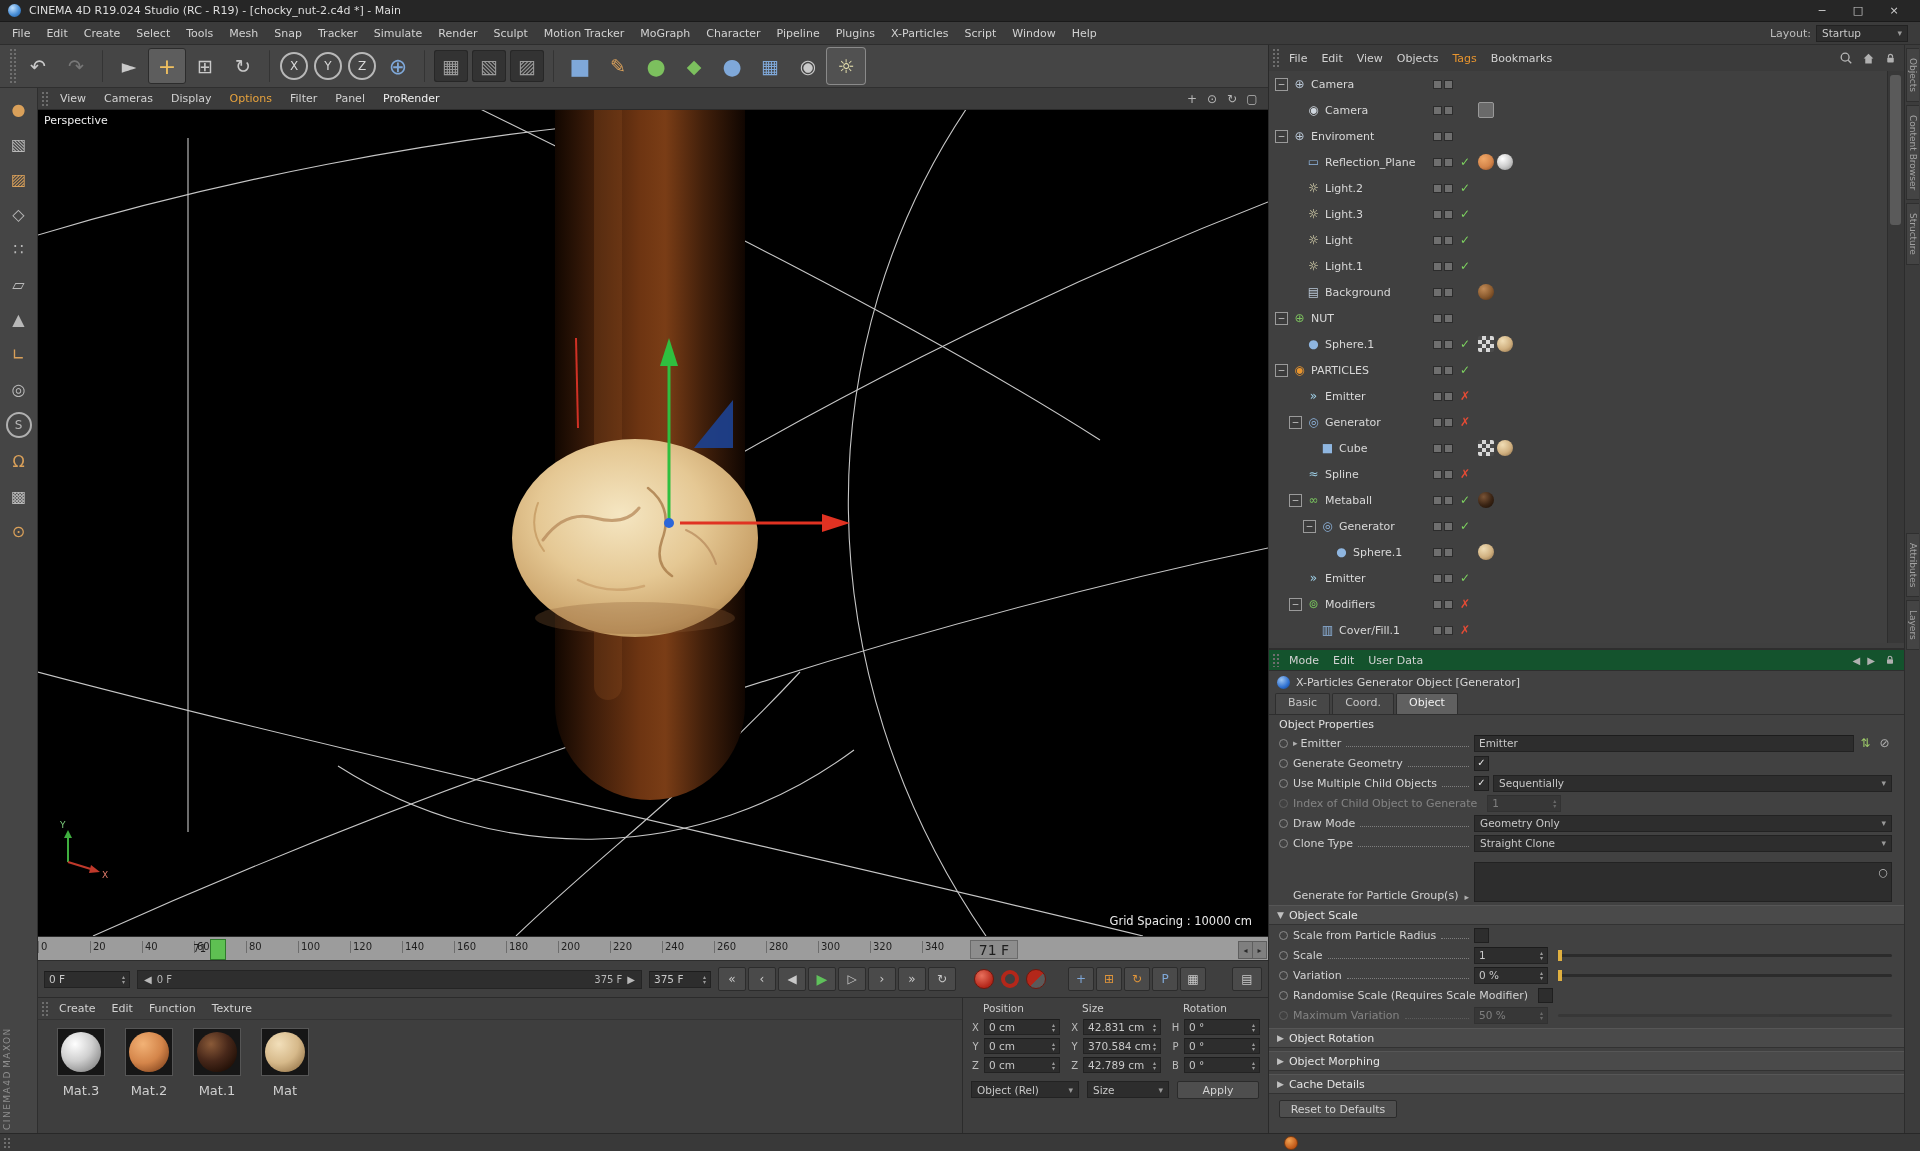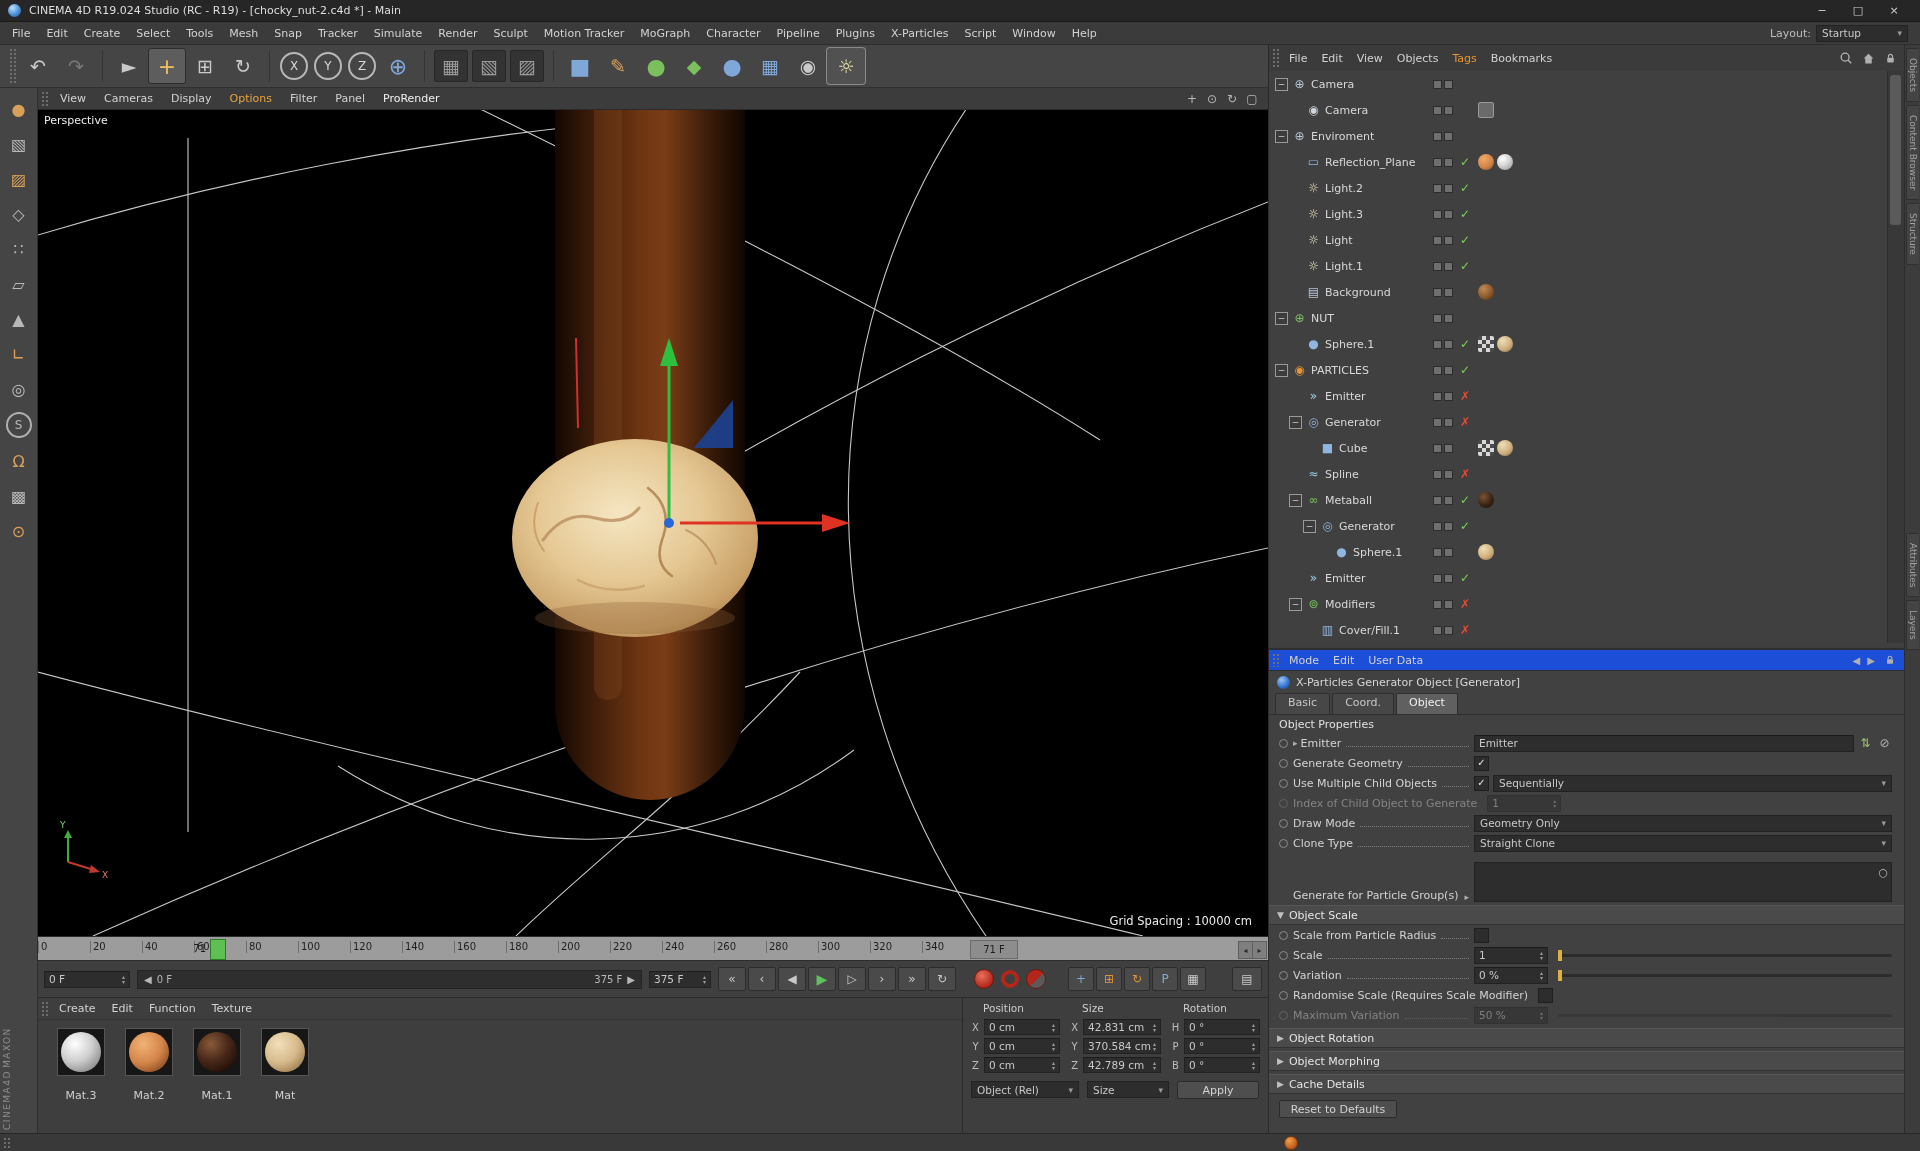--- a/index.html
+++ b/index.html
@@ -74,21 +74,21 @@
   #vp-grid{position:absolute;right:16px;bottom:8px;color:#eaeaea;font-size:11.5px;text-shadow:1px 1px 1px #000;z-index:3}
 
   
   #ruler{left:38px;top:936px;width:1230px;height:24px;background:#9c9c9c;border-top:1px solid #2a2a2a;
          position:absolute;overflow:hidden}
   .tick{display:inline-block;width:48.5px;box-sizing:border-box;border-left:1px solid #6d6d6d;
         padding-left:2px;color:#1e1e1e;font-size:10px;height:12px;margin-top:4px;vertical-align:top}
   #tl-marker{position:absolute;left:172px;top:2px;width:14px;height:19px;background:#5ec052;border:1px solid #2f7a2b}
   #tl-marker-label{position:absolute;left:146px;top:6px;width:22px;text-align:right;color:#1e1e1e;font-size:10px}
   #tl-endbadge{position:absolute;left:932px;top:3px;width:46px;height:17px;background:#8d8d8d;
-               border:1px solid #6a6a6a;color:#1e1e1e;font-size:10px;display:flex;align-items:center;justify-content:center}
+               border:1px solid #6a6a6a;color:#1e1e1e;font-size:14px;display:flex;align-items:center;justify-content:center}
   .tl-btn{position:absolute;top:4px;width:13px;height:16px;background:#7f7f7f;border:1px solid #5e5e5e;
           color:#2a2a2a;font-size:8px;display:flex;align-items:center;justify-content:center}
 
   
   #transport{left:38px;top:960px;width:1230px;height:37px;background:#3f3f3f;border-top:1px solid #2d2d2d;
              display:flex;align-items:center;padding:0 6px;gap:7px;box-sizing:border-box;position:absolute}
   .scrub{width:505px;height:19px;background:#2e2e2e;border:1px solid #242424;display:flex;align-items:center;
          padding:0 6px;color:#b8b8b8;font-size:10px;box-sizing:border-box}
   .tbtn{width:26px;height:22px;background:#4a4a4a;border:1px solid #2c2c2c;border-radius:2px;display:flex;
         align-items:center;justify-content:center;color:#c9c9c9;font-size:12px;flex:none}
@@ -108,21 +108,21 @@
   #mat-menu{height:21px;display:flex;align-items:center;border-bottom:1px solid #333}
   #mat-list{display:flex;gap:14px;padding:8px 0 0 16px}
   .mat{width:54px;text-align:center}
   .mat-thumb{width:46px;height:46px;margin:0 auto;background:#161616;border:1px solid #555;display:flex;
              align-items:center;justify-content:center}
   .mat-ball{width:40px;height:40px;border-radius:50%}
   .mat-white{background:radial-gradient(circle at 35% 30%,#fff,#cfcfcf 45%,#8f8f8f 80%,#565656)}
   .mat-orange{background:radial-gradient(circle at 35% 30%,#f2b276,#d4854a 50%,#8a4a22 85%,#522a10)}
   .mat-dark{background:radial-gradient(circle at 35% 30%,#8a5a38,#48281a 45%,#221007 80%,#100702)}
   .mat-tan{background:radial-gradient(circle at 35% 30%,#f2dfba,#d6b98a 50%,#9a7a4e 85%,#645033)}
-  .mat-name{margin-top:13px;font-size:11px;color:#cfcfcf}
+  .mat-name{margin-top:7px;font-size:13px;color:#cfcfcf}
   #maxon{position:absolute;left:2px;top:1014px;height:116px;writing-mode:vertical-rl;transform:rotate(180deg);
          color:#8f8f8f;font-size:9px;letter-spacing:1.5px;display:flex;gap:2px;z-index:4}
 
   
   #coords{left:963px;top:997px;width:305px;height:137px;background:#3e3e3e;border-top:1px solid #2b2b2b;
           box-sizing:border-box;position:absolute;padding:4px 8px}
   .cgroups{display:flex;gap:10px}
   .cgroup{flex:1}
   .ctitle{font-size:10.5px;color:#cdcdcd;height:17px;padding-left:12px}
   .crow{display:flex;align-items:center;gap:4px;margin-bottom:3px}
@@ -162,21 +162,21 @@
   .tx-brown{display:block;background:radial-gradient(circle at 35% 30%,#c08a56,#8a5a2e 55%,#4a2a12)}
   .tx-tan{display:block;background:radial-gradient(circle at 35% 30%,#f0ddb5,#d0b080 55%,#8a6a42)}
   .tx-dark{display:block;background:radial-gradient(circle at 35% 30%,#7a5436,#3a2414 55%,#170d05)}
   .tx-checker{display:block;border-radius:2px;background:repeating-conic-gradient(#d8d8d8 0 25%,#4a4a4a 0 50%);background-size:8px 8px}
   .tg-target{display:block;border-radius:2px;background:#6a6a6a;border:1px solid #999;box-sizing:border-box}
   #om-scroll{position:absolute;right:0;top:26px;width:16px;height:572px;background:#383838;border-left:1px solid #2d2d2d}
   #om-thumb{position:absolute;left:2px;top:4px;width:11px;height:150px;background:#5a5a5a;border-radius:3px}
 
   
   #attr{position:absolute;left:0;top:603px;right:0;bottom:0;background:#414141;border-top:2px solid #2e2e2e}
-  #attr-modebar{height:20px;display:flex;align-items:center;background:#1d4ed8;border-bottom:1px solid #2e2e2e;padding-right:6px}
+  #attr-modebar{height:20px;display:flex;align-items:center;background:#14532d;border-bottom:1px solid #2e2e2e;padding-right:6px}
   #attr-modebar .mitem{padding:2px 7px}
   #attr-title{height:22px;display:flex;align-items:center;gap:6px;padding-left:8px;color:#d6d6d6}
   .xp-ball{width:13px;height:13px;border-radius:50%;background:radial-gradient(circle at 35% 30%,#9cc4f0,#2d6fd0 60%,#143a78)}
   #attr-tabs{height:21px;display:flex;gap:2px;padding-left:6px;border-bottom:1px solid #2e2e2e}
   .atab{padding:2px 12px;background:#474747;border:1px solid #2e2e2e;border-bottom:none;color:#c6c6c6;
         border-radius:2px 2px 0 0}
   .atab.active{background:#606060;color:#f0f0f0}
   .asec-label{height:18px;padding:3px 10px;color:#e0e0e0;box-sizing:border-box}
   .arow{display:flex;align-items:center;height:20px;padding:0 12px 0 10px}
   .adot{width:9px;height:9px;border-radius:50%;border:1px solid #8a8a8a;box-sizing:border-box;margin-right:5px;flex:none}

